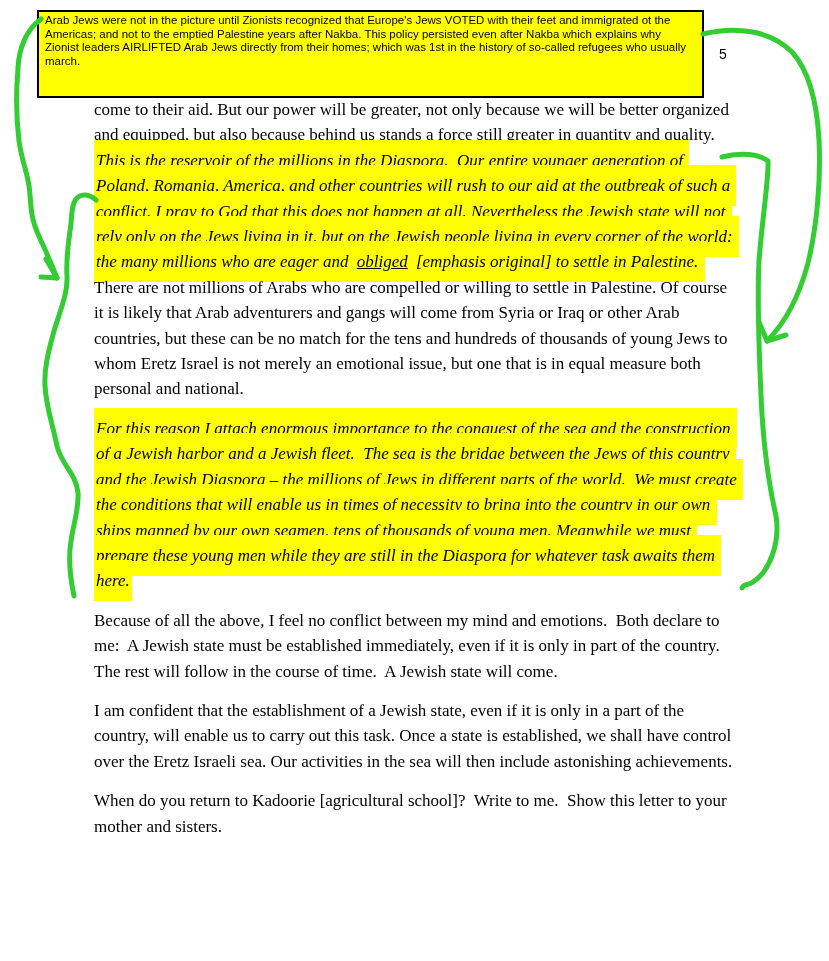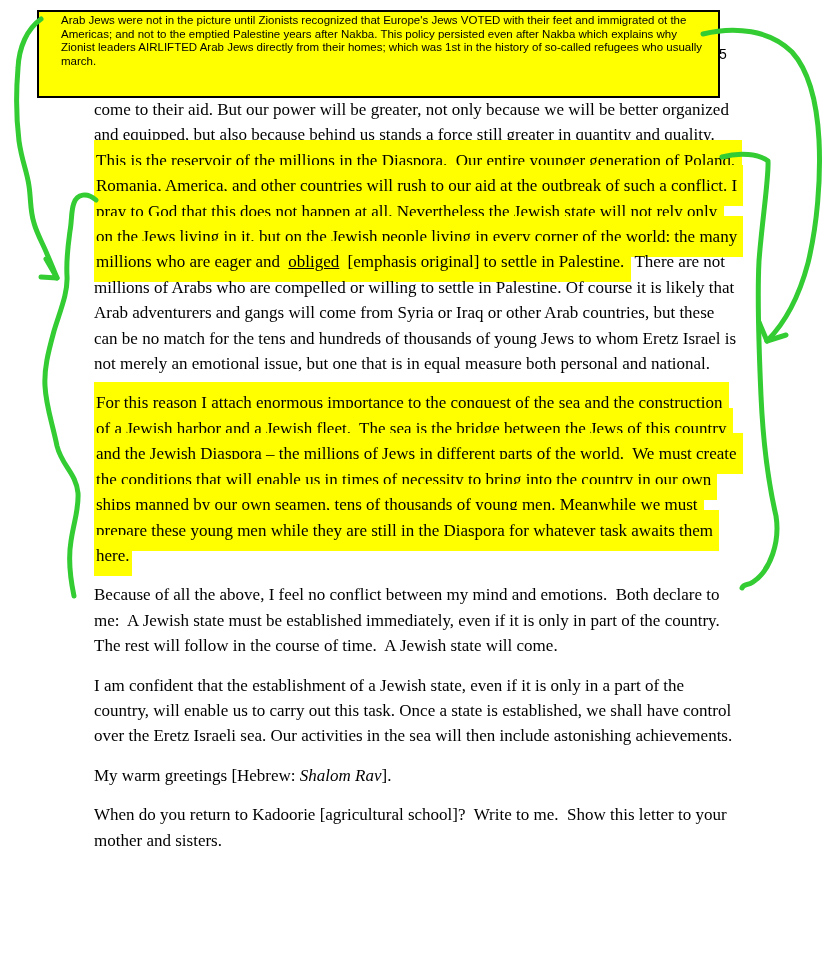--- a/index.html
+++ b/index.html
@@ -17,21 +17,21 @@
     color: var(--text-color, #000000);
   }
   .note-box {
     position: absolute;
     left: 37px;
     top: 10px;
     width: 652px;
     min-height: 78px;
     background: var(--note-bg, #ffff00);
     border: 2px solid var(--note-border, #000000);
-    padding: 2px 5px 4px 22px;
+    padding: 2px 5px 4px 6px;
     font-family: "Liberation Sans", sans-serif;
     font-size: 11.5px;
     line-height: 13.5px;
     color: var(--text-color, #000000);
   }
   .note-box p {
     margin: 0 0 13px 0;
   }
   .note-box p:last-child {
     margin: 0;
@@ -55,20 +55,21 @@
     color: var(--text-color, #000000);
   }
   .letter-body p.para {
     margin: 0 0 14px 0;
     white-space: pre-wrap;
   }
   .letter-body .hl {
     background: var(--hl, #ffff00);
     padding: 11px 2px;
     box-decoration-break: clone;
+    font-style: italic;
     -webkit-box-decoration-break: clone;
   }
   .letter-body .ul {
     text-decoration: underline;
   }
   .letter-body .it {
     font-style: italic;
   }
   .green-overlay {
     position: absolute;
@@ -95,21 +96,20 @@
     <p>Arab Jews were not in the picture until Zionists recognized that Europe's Jews VOTED with their feet and immigrated ot the Americas; and not to the emptied Palestine years after Nakba. This policy persisted even after Nakba which explains why Zionist leaders AIRLIFTED Arab Jews directly from their homes; which was 1st in the history of so-called refugees who usually march.</p>
   </div>
 
   <div class="page-number">5</div>
 
   <div class="letter-body">
       <p class="para"><span>come to their aid. But our power will be greater, not only because we will be better organized and equipped, but also because behind us stands a force still greater in quantity and quality.  </span><span class="hl">This is the reservoir of the millions in the Diaspora.  Our entire younger generation of Poland, Romania, America, and other countries will rush to our aid at the outbreak of such a conflict. I pray to God that this does not happen at all. Nevertheless the Jewish state will not rely only on the Jews living in it, but on the Jewish people living in every corner of the world: the many millions who are eager and </span><span class="hl ul">obliged</span><span class="hl"> [emphasis original] to settle in Palestine. </span><span> There are not millions of Arabs who are compelled or willing to settle in Palestine. Of course it is likely that Arab adventurers and gangs will come from Syria or Iraq or other Arab countries, but these can be no match for the tens and hundreds of thousands of young Jews to whom Eretz Israel is not merely an emotional issue, but one that is in equal measure both personal and national.</span></p>
       <p class="para"><span class="hl">For this reason I attach enormous importance to the conquest of the sea and the construction of a Jewish harbor and a Jewish fleet.  The sea is the bridge between the Jews of this country and the Jewish Diaspora – the millions of Jews in different parts of the world.  We must create the conditions that will enable us in times of necessity to bring into the country in our own ships manned by our own seamen, tens of thousands of young men. Meanwhile we must prepare these young men while they are still in the Diaspora for whatever task awaits them here.</span></p>
       <p class="para"><span>Because of all the above, I feel no conflict between my mind and emotions.  Both declare to me:  A Jewish state must be established immediately, even if it is only in part of the country. The rest will follow in the course of time.  A Jewish state will come.</span></p>
       <p class="para"><span>I am confident that the establishment of a Jewish state, even if it is only in a part of the country, will enable us to carry out this task. Once a state is established, we shall have control over the Eretz Israeli sea. Our activities in the sea will then include astonishing achievements.</span></p>
-      <p class="para"><span>My warm greetings [Hebrew: </span><span class="it">Shalom Rav</span><span>].</span></p>
       <p class="para"><span>When do you return to Kadoorie [agricultural school]?  Write to me.  Show this letter to your mother and sisters.</span></p>
     </div>
 
   <svg class="green-overlay" viewBox="0 0 829 961" xmlns="http://www.w3.org/2000/svg">
 
     <path d="M 41 19 C 27 29, 19 47, 18 68 C 16 92, 16 117, 19 141 C 22 162, 27 171, 29 186 C 31 199, 30 211, 34 223 C 37 234, 43 244, 47 254 C 50 261, 53 268, 57 278"></path>
     <path d="M 57 278 L 46 259 M 57 278 L 41 277"></path>
 
     <path d="M 96 200 C 87 192, 77 194, 74 203 C 71 210, 72 220, 70 231 C 68 246, 66 259, 67 276 C 68 293, 60 311, 54 331 C 48 353, 44 369, 45 386 C 46 406, 52 422, 57 446 C 62 466, 76 473, 78 493 C 79 509, 74 521, 71 541 C 68 559, 70 577, 74 596"></path>
 

